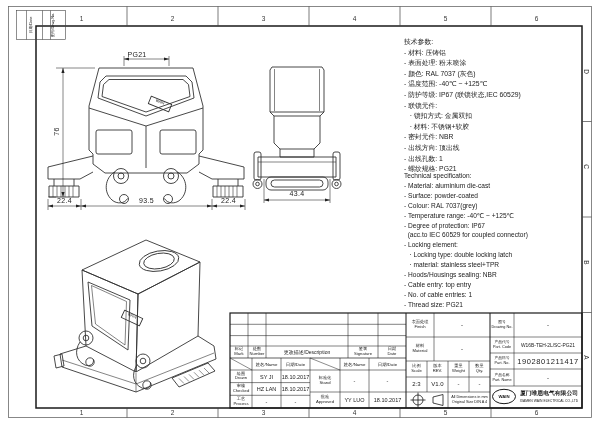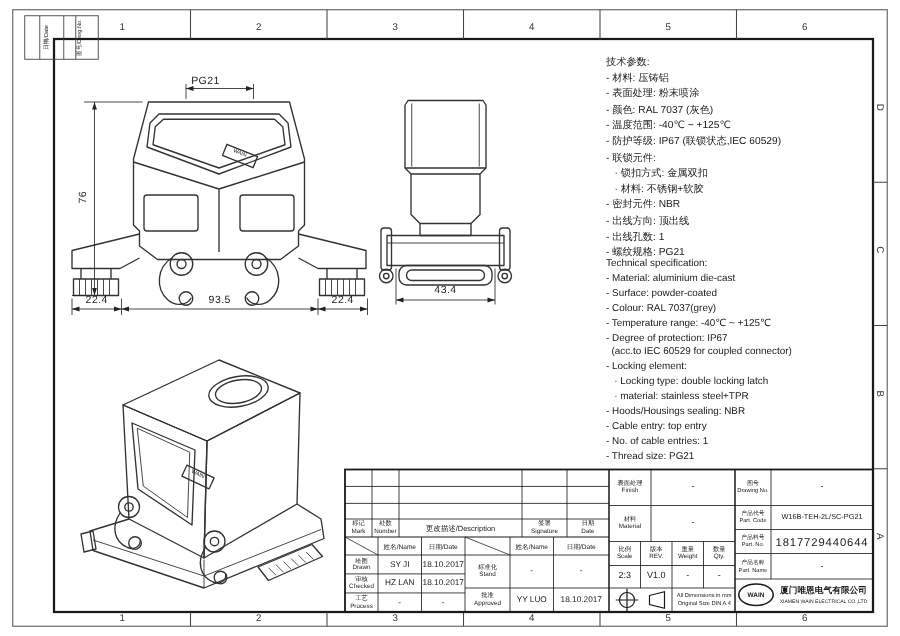--- a/index.html
+++ b/index.html
@@ -302,20 +302,20 @@
 Original Size DIN A 4</div>
 
 <div class="t lbl-s" style="left:490px;top:320px;width:24px;">图号
 Drawing No.</div>
 <div class="t val" style="left:514px;top:322px;width:68px;font-size:6px;">-</div>
 <div class="t lbl-s" style="left:490px;top:340px;width:24px;">产品代号
 Part. Code</div>
 <div class="t c" style="left:514px;top:342.5px;width:68px;font-size:4.9px;">W16B-TEH-2L/SC-PG21</div>
 <div class="t lbl-s" style="left:490px;top:356px;width:24px;">产品料号
 Part. No.</div>
-<div class="t c" style="left:514px;top:357px;width:68px;font-size:7.5px;letter-spacing:0.6px;">1817729440644</div>
+<div class="t c" style="left:514px;top:357px;width:68px;font-size:7.5px;letter-spacing:0.6px;">1902801211417</div>
 <div class="t lbl-s" style="left:490px;top:373px;width:24px;">产品名称
 Part. Name</div>
 <div class="t val" style="left:514px;top:375px;width:68px;font-size:6px;">-</div>
 
 <div class="t c" style="left:493px;top:394px;width:22px;font-size:4.3px;font-weight:bold;">WAIN</div>
 <div class="t c" style="left:518px;top:389px;width:62px;font-size:5.8px;font-weight:bold;">厦门唯恩电气有限公司</div>
 <div class="t c" style="left:518px;top:398.5px;width:62px;font-size:3.4px;">XIAMEN WAIN ELECTRICAL CO.,LTD</div>
 
 </body></html>

